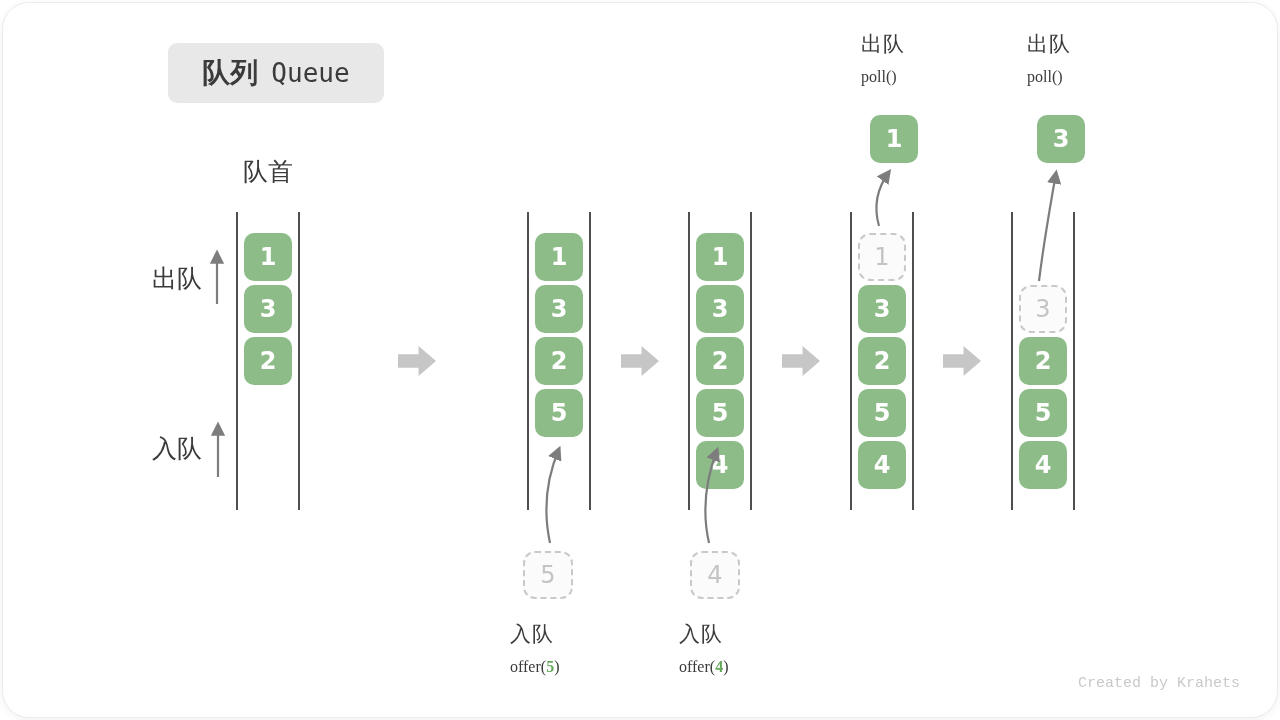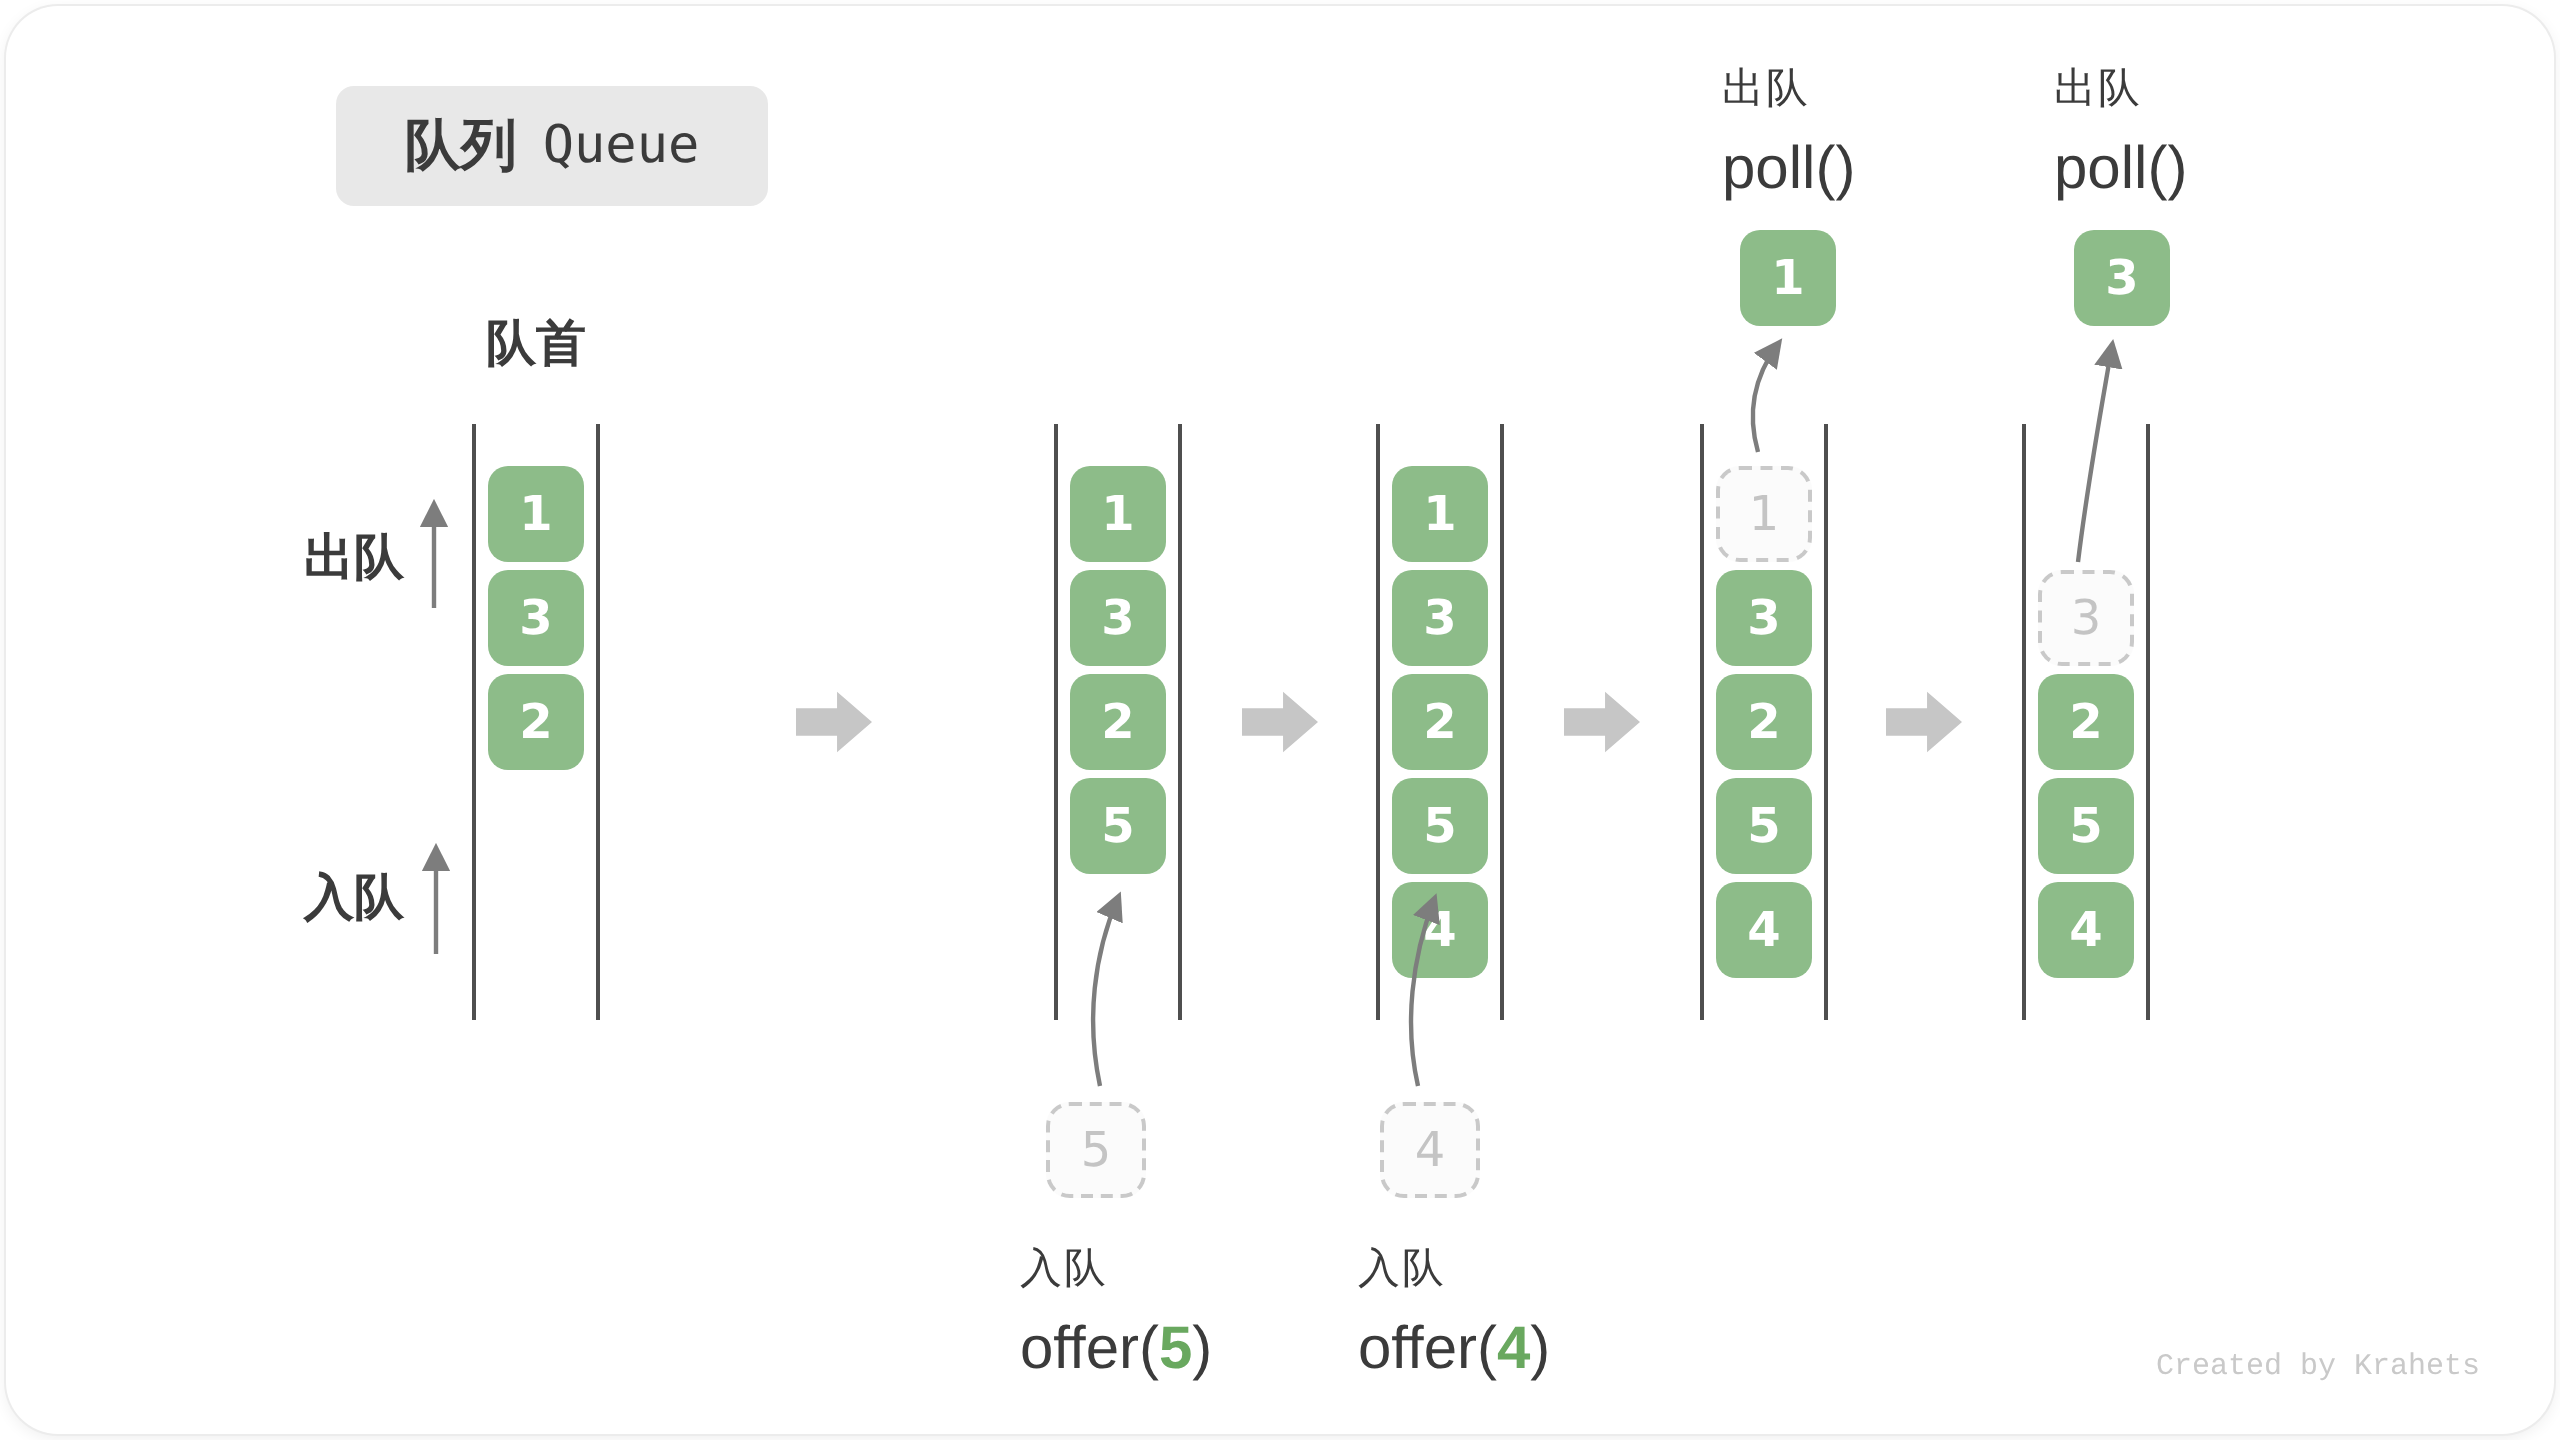--- a/index.html
+++ b/index.html
@@ -21,42 +21,42 @@
     background:#fff;border-radius:26px;
     box-shadow:0 0 0 1px #ececec,0 2px 8px rgba(0,0,0,.07);}
   .stage{position:absolute;left:0;top:0;width:1280px;height:720px;}
 
   .title-badge{position:absolute;left:168px;top:43px;width:216px;height:60px;
     background:var(--title-bg);border-radius:9px;display:flex;align-items:center;
     justify-content:center;gap:13px;}
   .title-zh{font-size:28px;font-weight:700;color:var(--text-dark);}
   .title-en{font-family:"DejaVu Sans Mono",monospace;font-size:26px;color:var(--text-dark);}
 
-  .side-label{position:absolute;font-size:25px;font-weight:700;color:var(--text-dark);}
+  .side-label{position:absolute;font-size:25px;font-weight:400;color:var(--text-dark);}
   .lab-center{width:130px;text-align:center;}
   .lab-right{width:84px;text-align:right;}
 
   .queue{position:absolute;top:212px;width:64px;height:298px;}
   .vline{position:absolute;top:0;width:2px;height:298px;background:var(--line-dark);}
   .vline.l{left:0;} .vline.r{left:62px;}
 
   .qbox{width:48px;height:48px;border-radius:10px;background:var(--box-green);
     color:#fff;display:flex;align-items:center;justify-content:center;
     font-size:24px;font-weight:600;position:absolute;font-family:"DejaVu Sans",sans-serif;}
   .queue .qbox{left:8px;}
   .qbox.dashed{background:#FBFBFB;border:2px dashed var(--dashed-border);
     border-radius:12px;color:var(--dashed-text);font-weight:500;}
   .s0{top:21px;} .s1{top:73px;} .s2{top:125px;} .s3{top:177px;} .s4{top:229px;}
 
   .barrow{position:absolute;top:343px;width:38px;height:36px;background:var(--block-arrow);
     clip-path:polygon(0 31%,54% 31%,54% 8%,100% 50%,54% 92%,54% 69%,0 69%);}
 
   .op{position:absolute;color:var(--text-dark);}
   .op-zh{font-size:21px;font-weight:500;margin-bottom:10px;letter-spacing:1px;}
-  .op-code{font-family:Liberation Sans, sans-serif;font-size:30px;}
+  .op-code{font-family:Liberation Serif, serif;font-size:16px;}
   .op-code .green{color:var(--code-green);font-weight:700;}
 
   .watermark{position:absolute;right:40px;top:675px;
     font-family:Liberation Mono, monospace;font-size:15px;color:var(--watermark-gray);}
 
   svg.overlay{position:absolute;left:0;top:0;pointer-events:none;}
   .flow{stroke:var(--flow-arrow);stroke-width:2.2;fill:none;}
   .ah-fill{fill:var(--flow-arrow);}
 </style>
 </head>

